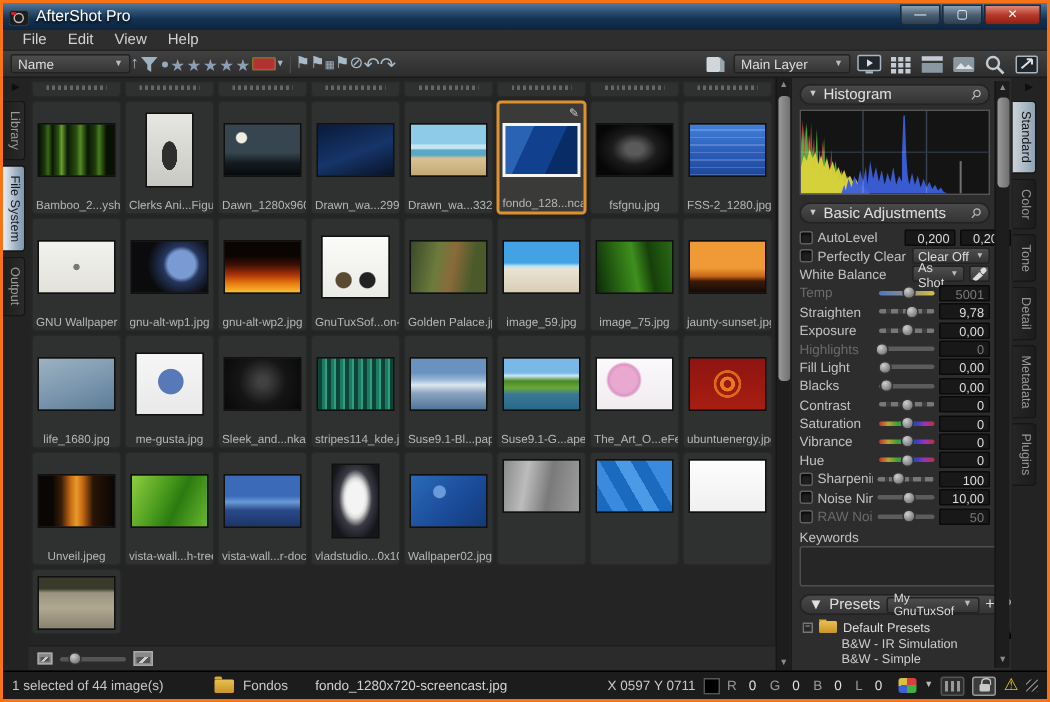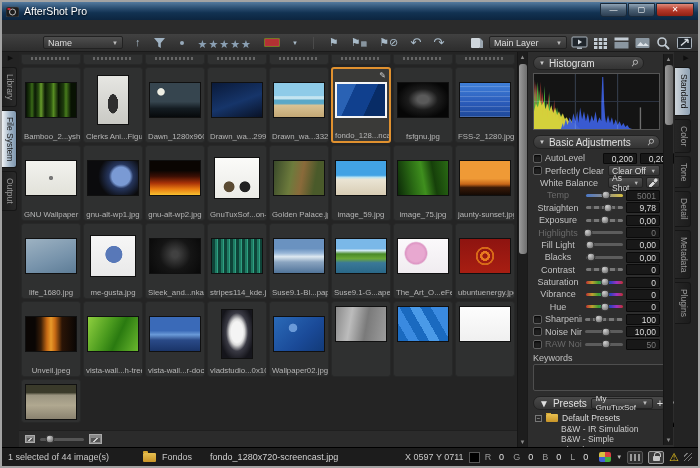--- a/index.html
+++ b/index.html
@@ -1,20 +1,20 @@
 <!DOCTYPE html>
 <html><head>
 <meta charset="utf-8">
 <style>
   * { margin:0; padding:0; box-sizing:border-box; }
   html,body { background:#555; }
   body { font-family:"Liberation Sans","DejaVu Sans",sans-serif; }
 
   .window{ position:relative; width:700px; height:468px; background:#2b2b2b;
-    border:2px solid #a3a3a3; outline:1px solid #0a1626; overflow:hidden; }
+    border:2px solid #f97316; outline:1px solid #0a1626; overflow:hidden; }
 
   
   .titlebar{ position:absolute; left:0; top:0; right:0; height:18px;
     background:linear-gradient(#547a9e 0%,#2a4d70 35%,#123252 60%,#0c2540 100%);
     display:flex; align-items:center; padding:0 4px; }
   .app-icon{ width:13px; height:11px; margin-right:5px; flex:0 0 auto; }
   .title-text{ color:#fff; font-size:10.5px; text-shadow:0 1px 2px #000; flex:1; }
   .win-btns{ display:flex; gap:1px; margin-top:-3px; }
   .win-btn{ width:27px; height:14px; border:1px solid #1a2a3a; border-radius:0 0 3px 3px;
     background:linear-gradient(#8fa3b5,#4a5f73 50%,#2c3e52); color:#fff; font-size:8px;
@@ -23,21 +23,21 @@
 
   
   .menubar{ position:absolute; left:0; top:18px; right:0; height:14px; background:#2e2e2e;
     border-bottom:1px solid #242424; display:flex; align-items:center; padding-left:6px; }
   .menu-item{ color:#d2d2d2; font-size:10px; padding:0 7px; }
 
   
   .toolbar{ position:absolute; left:0; top:32px; right:0; height:18px;
     background:linear-gradient(#414141,#2d2d2d); border-bottom:1px solid #1a1a1a;
     display:flex; align-items:center; padding:0 5px; }
-  .tb-left{ display:flex; align-items:center; gap:12px;margin-left:36px; }
+  .tb-left{ display:flex; align-items:center; gap:0; }
   .tb-right{ margin-left:auto; display:flex; align-items:center; gap:4px; }
   .dropdown{ height:13px; background:linear-gradient(#4e4e4e,#353535); border:1px solid #222;
     border-radius:2px; color:#ddd; font-size:9px; display:flex; align-items:center;
     justify-content:space-between; padding:0 4px; gap:6px; }
   .dropdown .dd-arrow{ font-size:6px; color:#bbb; }
   .sort-dd{ width:80px; }
   .layer-dd{ width:78px; }
   .tb-glyph{ color:#a8bac8; font-size:11px; line-height:1; }
   .tb-dot{ width:4px; height:4px; border-radius:50%; background:#97a9ba; margin:0 2px; }
   .star{ color:#8ba0b4; font-size:11px; line-height:1; letter-spacing:1px; }
@@ -133,31 +133,31 @@
 
   
   .panel{ position:absolute; left:525px; top:0; width:147px; height:395px; background:#2d2d2d;
     border-left:1px solid #1a1a1a; }
   .panel-content{ position:absolute; left:5px; right:14px; top:0; bottom:0; }
   .sec-header{ height:14px; background:linear-gradient(#4a4a4a,#343434); border:1px solid #222;
     border-radius:7px; display:flex; align-items:center; padding:0 5px; gap:4px; color:#e0e0e0;
     font-size:10px; }
   .sec-header .tri{ font-size:6px; color:#ccc; }
   .sec-header .pin{ margin-left:auto; color:#bbb; font-size:9px; line-height:1; transform:rotate(40deg); }
-  .hist-header{ position:absolute; left:0; right:16px; top:4px; }
+  .hist-header{ position:absolute; left:0; right:0; top:4px; }
   .hist-box{ position:absolute; left:0; right:0; top:21px; height:57px; background:#141414;
     border:1px solid #555; }
   .hist-box svg{ width:100%; height:100%; display:block; }
   .basic-header{ position:absolute; left:0; right:0; top:83px; }
 
   .adj-rows{ position:absolute; left:0; right:0; top:100px; display:flex; flex-direction:column; }
   .adj-row{ height:12.4px; display:flex; align-items:center; gap:3px; }
   .adj-row.disabled .adj-label{ color:#6a6a6a; }
   .adj-row.disabled .valbox{ color:#7a7a7a; }
-  .adj-label{ width:50px; text-align:center; color:#c2c2c2; font-size:9px; white-space:nowrap;
+  .adj-label{ width:50px; text-align:left; color:#c2c2c2; font-size:9px; white-space:nowrap;
     overflow:hidden; flex:0 0 auto; }
   .adj-label.with-cb{ width:37px; text-align:left; }
   .cb{ width:9px; height:9px; background:#1f1f1f; border:1px solid #5e5e5e; border-radius:2px;
     flex:0 0 auto; box-shadow:inset 0 1px 2px #000; }
   .track{ position:relative; flex:1; height:3px; border-radius:2px; background:#5c5c5c; min-width:20px; }
   .track.t-ticks{ background:repeating-linear-gradient(90deg,#777 0 5px,#3c3c3c 5px 8px); }
   .track.t-temp{ background:linear-gradient(90deg,#4a78c8,#8d8d8d 50%,#d8c040); }
   .track.t-rainbow{ background:linear-gradient(90deg,#c03030,#c0a030,#3ea030,#30a0a0,#3040c0,#a030c0,#c03030); }
   .handle{ position:absolute; top:50%; width:9px; height:9px; border-radius:50%;
     background:radial-gradient(circle at 35% 30%, #cfcfcf, #8a8a8a 60%, #595959);
@@ -241,20 +241,26 @@
       <rect x="1.5" y="2" width="3" height="2" fill="#c23"></rect>
     </svg>
     <span class="title-text">AfterShot Pro</span>
     <div class="win-btns">
       <span class="win-btn">—</span>
       <span class="win-btn">▢</span>
       <span class="win-btn close">✕</span>
     </div>
   </div>
 
+  <div class="menubar">
+      <span class="menu-item">File</span>
+      <span class="menu-item">Edit</span>
+      <span class="menu-item">View</span>
+      <span class="menu-item">Help</span>
+    </div>
 
   <div class="toolbar">
     <div class="tb-left">
       <div class="dropdown sort-dd">
         <span>Name</span>
         <span class="dd-arrow">▼</span>
       </div>
       <span class="tb-glyph">↑</span>
       <svg width="13" height="12" viewBox="0 0 13 12">
         <path d="M1 1 h11 l-4.2 5 v5 l-2.6-1.6 v-3.4 z" fill="#9fb2c2"></path>

